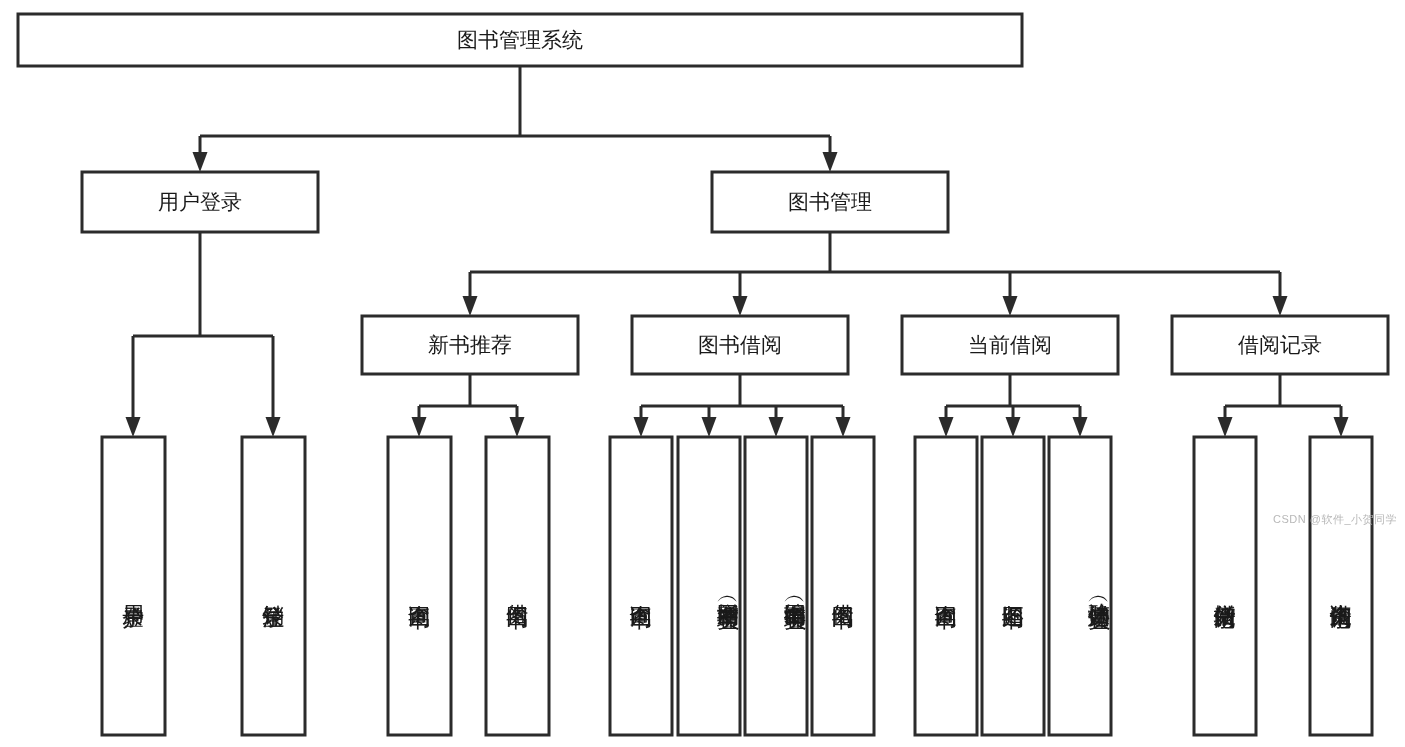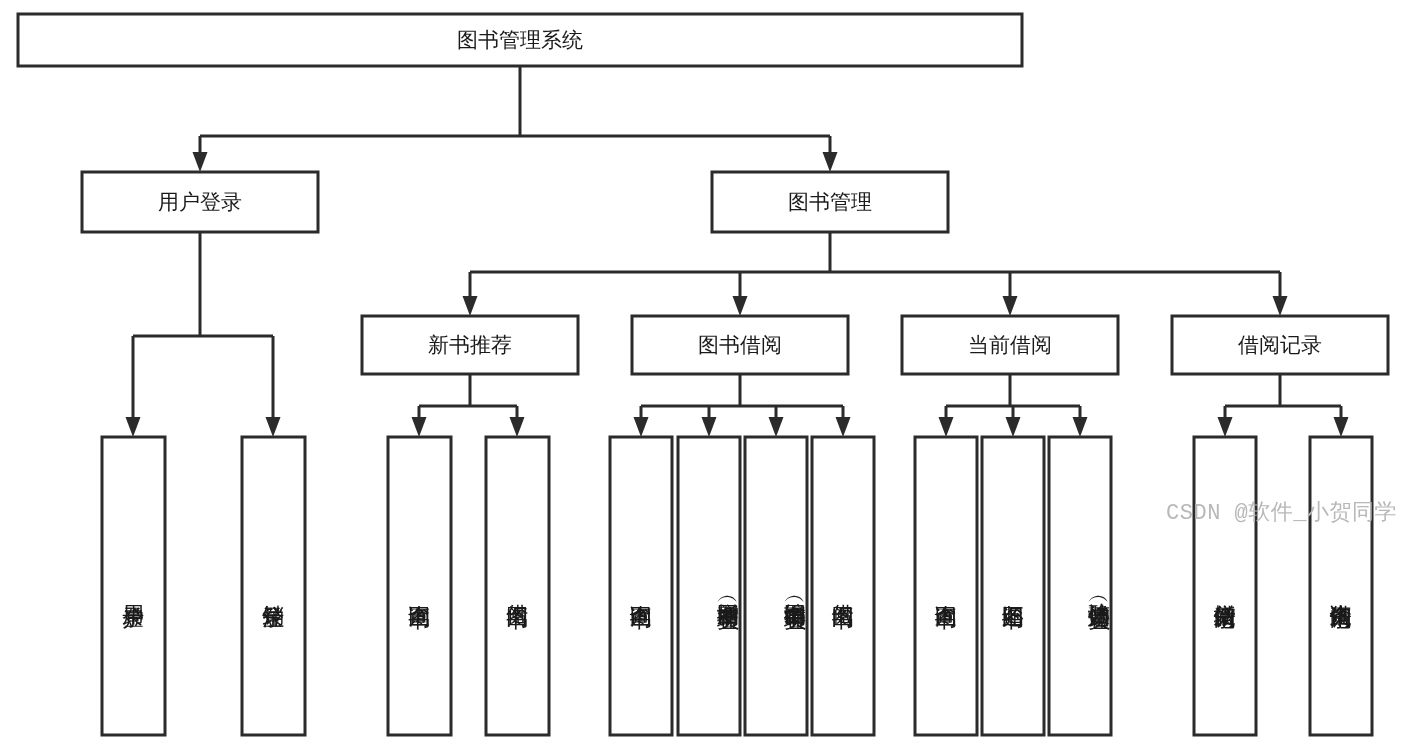--- a/index.html
+++ b/index.html
@@ -62,22 +62,22 @@
     align-items: flex-start;
     justify-content: center;
     text-align: center;
     white-space: pre-line;
     pointer-events: none;
   }
   .watermark {
     position: absolute;
     right: 8px;
     bottom: 4px;
-    font-family: Liberation Mono, monospace;
-    font-size: 22px;
+    font-family: Liberation Sans, sans-serif;
+    font-size: 11px;
     color: #b8b8b8;
     letter-spacing: 0.5px;
     white-space: nowrap;
   }
 </style>
 </head>
 <body>
 
 <div id="diagram-root">
 

